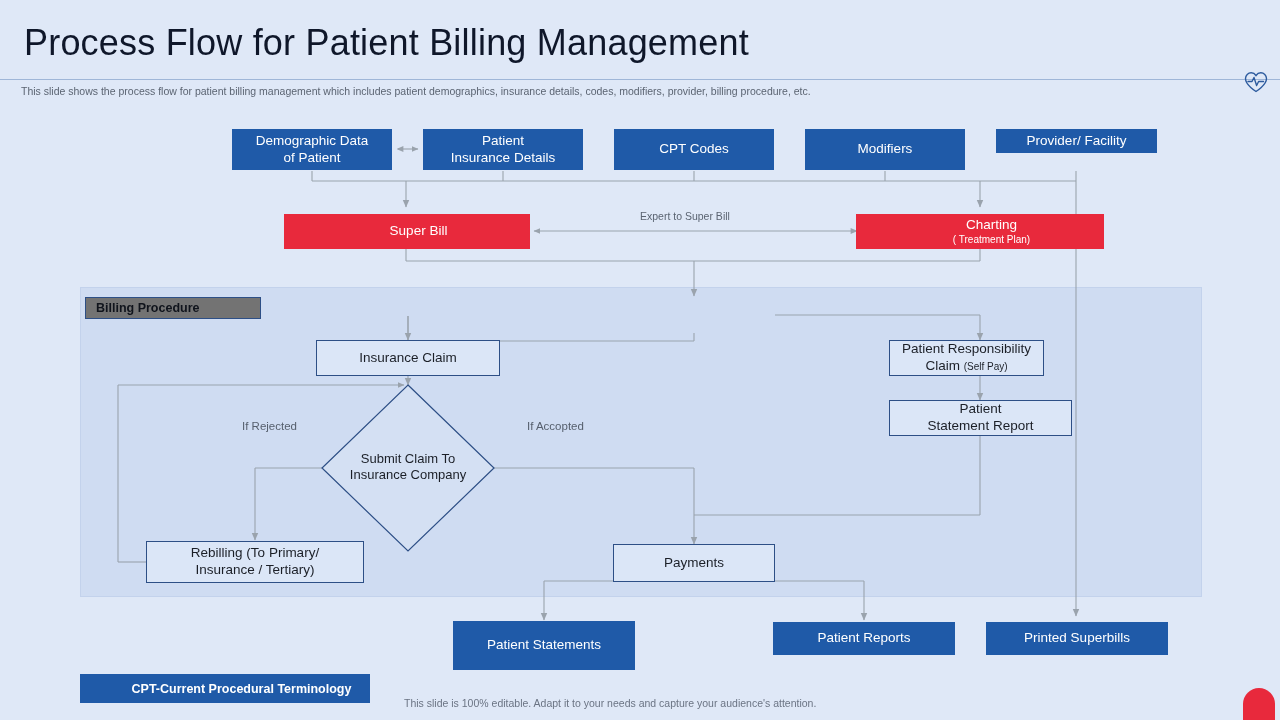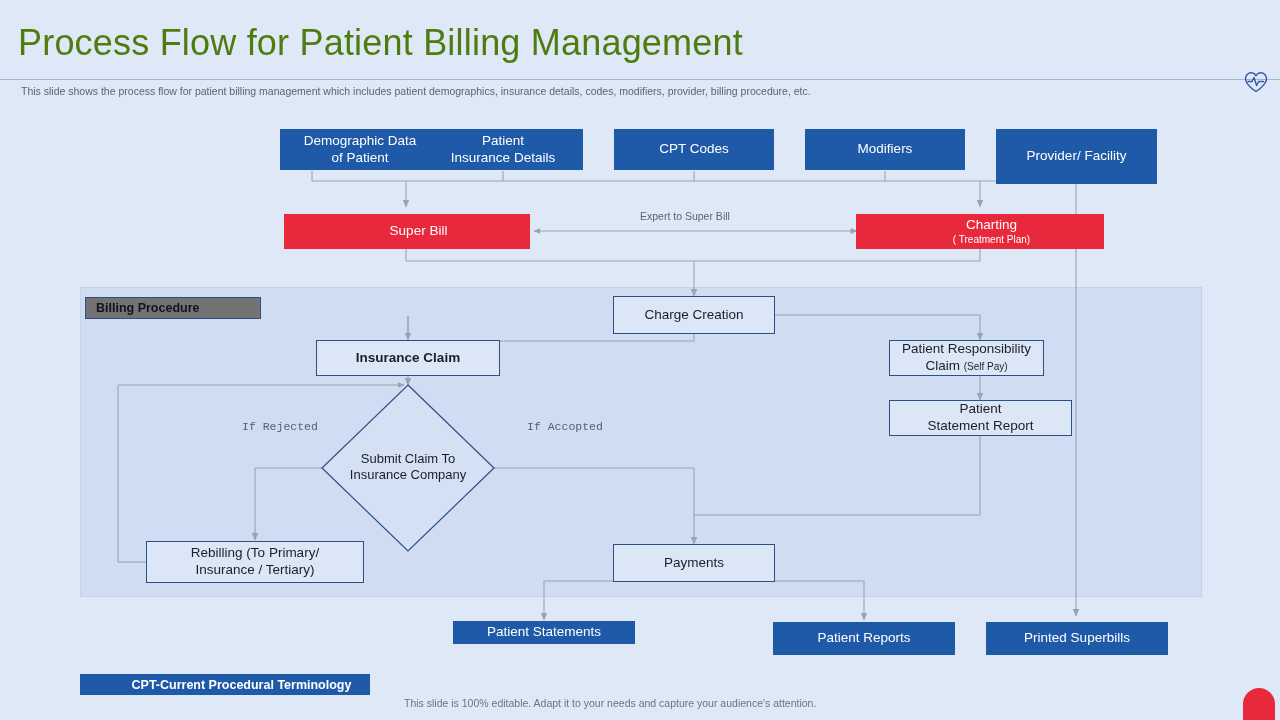--- a/index.html
+++ b/index.html
@@ -6,22 +6,22 @@
   body{
     width:1280px;height:720px;overflow:hidden;
     background:#dfe8f7;
     font-family:"Liberation Sans", sans-serif;
     position:relative;
   }
   #slide{position:absolute;inset:0;width:1280px;height:720px;background:#dfe8f7;}
 
   
   .title{
-    position:absolute;left:18px;top:22px;
-    font-size:36px;font-weight:400;color:#4d7c0f;
+    position:absolute;left:24px;top:22px;
+    font-size:36px;font-weight:400;color:#0f172a;
     letter-spacing:.2px;white-space:nowrap;
   }
   .hdr-rule{
     position:absolute;left:0;top:79px;width:1280px;height:1px;
     background:#9fb6d8;
   }
   .subtitle{
     position:absolute;left:21px;top:85px;width:1000px;
     font-size:10.5px;color:#5b6472;white-space:nowrap;
   }
@@ -55,42 +55,42 @@
   }
   .panel-tag{
     position:absolute;left:85px;top:297px;width:176px;height:22px;
     box-sizing:border-box;background:#737373;border:1px solid #2d4f86;
     display:flex;align-items:center;padding-left:10px;
     font-size:12.5px;font-weight:bold;color:#10141c;
   }
 
   
   .legend{
-    position:absolute;left:80px;top:674px;width:290px;height:21px;
+    position:absolute;left:80px;top:674px;width:290px;height:29px;
     box-sizing:border-box;background:#1f5aa8;border:1px solid #1f5aa8;
     display:flex;align-items:center;justify-content:center;
     font-size:12.5px;font-weight:bold;color:#ffffff;padding-left:33px;
   }
   .footnote{
     position:absolute;left:404px;top:697px;
     font-size:10.5px;color:#6b7484;white-space:nowrap;
   }
   .corner{
     position:absolute;left:1243px;top:688px;width:32px;height:32px;
     background:#e8293c;border-radius:16px 16px 0 0;
   }
 
   
   #wires{position:absolute;left:0;top:0;width:1280px;height:720px;pointer-events:none;}
 
   .wlabel{
     position:absolute;font-size:10.5px;color:#5b6472;white-space:nowrap;
   }
   .dlabel{
-    position:absolute;font-size:11.5px;color:#565f6d;white-space:nowrap;font-family:Liberation Mono, monospace;
+    position:absolute;font-size:11.5px;color:#565f6d;white-space:nowrap;
   }
   .diamond-text{
     position:absolute;text-align:center;font-size:13px;color:#1b1f27;
     line-height:1.25;white-space:nowrap;
   }
 </style>
 </head>
 <body>
 
 <div id="slide">
@@ -169,21 +169,21 @@
       <line x1="980" y1="436" x2="980" y2="515"></line>
       <line x1="980" y1="515" x2="694" y2="515"></line>
 
       <line x1="613" y1="581" x2="544" y2="581"></line>
       <line x1="544" y1="581" x2="544" y2="620" marker-end="url(#ah)"></line>
       <line x1="775" y1="581" x2="864" y2="581"></line>
       <line x1="864" y1="581" x2="864" y2="620" marker-end="url(#ah)"></line>
     </g>
   </svg>
 
-  <div class="node node-blue" style="left:232px;top:129px;width:160px;height:41px;margin-left:48px;">
+  <div class="node node-blue" style="left:232px;top:129px;width:160px;height:41px;">
     <div>
       <div>Demographic Data</div>
       <div>of Patient</div>
     </div>
   </div>
 
   <div class="node node-blue" style="left:423px;top:129px;width:160px;height:41px;">
     <div>
       <div>Patient</div>
       <div>Insurance Details</div>
@@ -191,42 +191,39 @@
   </div>
 
   <div class="node node-blue" style="left:614px;top:129px;width:160px;height:41px;">
     <div>CPT Codes</div>
   </div>
 
   <div class="node node-blue" style="left:805px;top:129px;width:160px;height:41px;">
     <div>Modifiers</div>
   </div>
 
-  <div class="node node-blue" style="left:996px;top:129px;width:161px;height:55px;">
+  <div class="node node-blue" style="left:996px;top:129px;width:161px;height:24px;">
     <div>Provider/ Facility</div>
   </div>
 
   <div class="node node-red" style="left:284px;top:214px;width:246px;height:35px;">
     <div>Super Bill</div>
   </div>
 
   <div class="node node-red" style="left:856px;top:214px;width:248px;height:35px;">
     <div>
       <div>Charting</div>
       <div class="sub">( Treatment Plan)</div>
     </div>
   </div>
 
   <div class="wlabel" style="left:640px;top:210px;">Expert to Super Bill</div>
 
-  <div class="node node-out" style="left:613px;top:296px;width:162px;height:38px;">
-    <div>Charge Creation</div>
-  </div>
-
-  <div class="node node-out" style="left:316px;top:340px;width:184px;height:36px;font-weight:bold;">
+
+  <div class="node node-out" style="left:316px;top:340px;width:184px;height:36px;">
     <div>Insurance Claim</div>
   </div>
 
   <div class="node node-out" style="left:889px;top:340px;width:155px;height:36px;">
     <div>
       <div>Patient Responsibility</div>
       <div>
         <span>Claim</span>
         <span class="sub">(Self Pay)</span>
       </div>
@@ -255,21 +252,21 @@
     <div>
       <div>Rebilling (To Primary/</div>
       <div>Insurance / Tertiary)</div>
     </div>
   </div>
 
   <div class="node node-out" style="left:613px;top:544px;width:162px;height:38px;">
     <div>Payments</div>
   </div>
 
-  <div class="node node-blue" style="left:453px;top:621px;width:182px;height:23px;">
+  <div class="node node-blue" style="left:453px;top:621px;width:182px;height:49px;">
     <div>Patient Statements</div>
   </div>
 
   <div class="node node-blue" style="left:773px;top:622px;width:182px;height:33px;">
     <div>Patient Reports</div>
   </div>
 
   <div class="node node-blue" style="left:986px;top:622px;width:182px;height:33px;">
     <div>Printed Superbills</div>
   </div>

